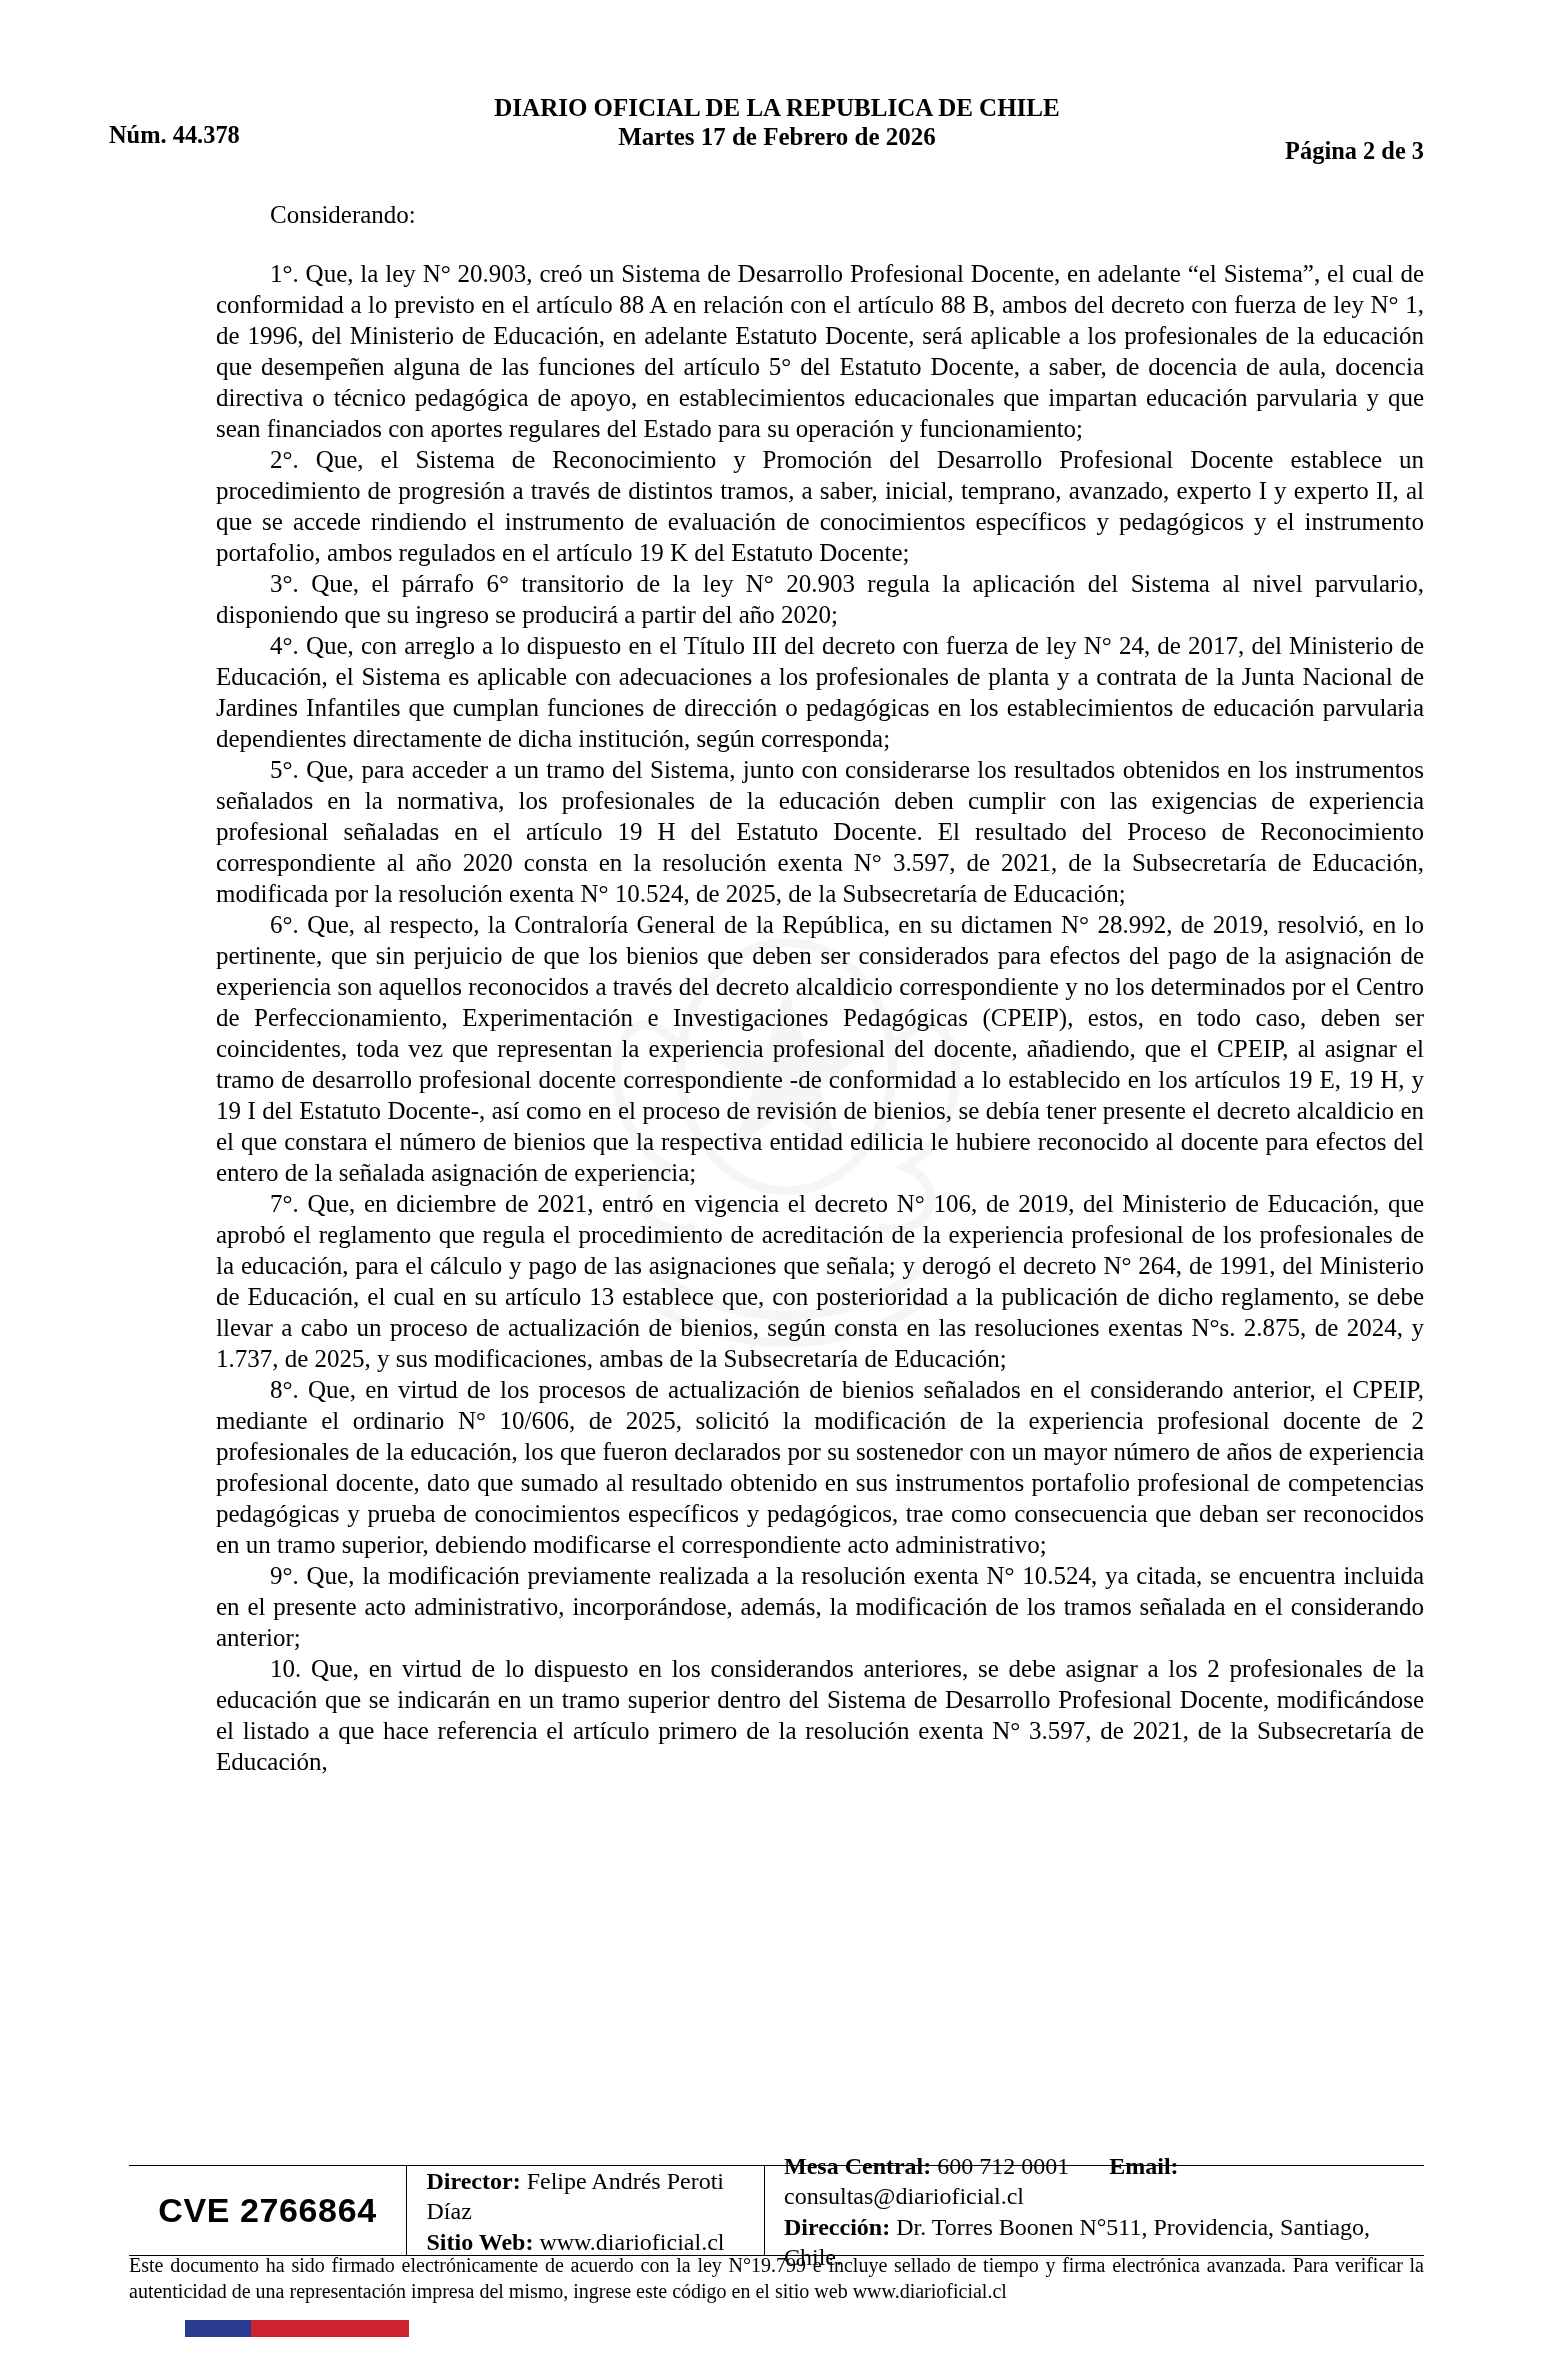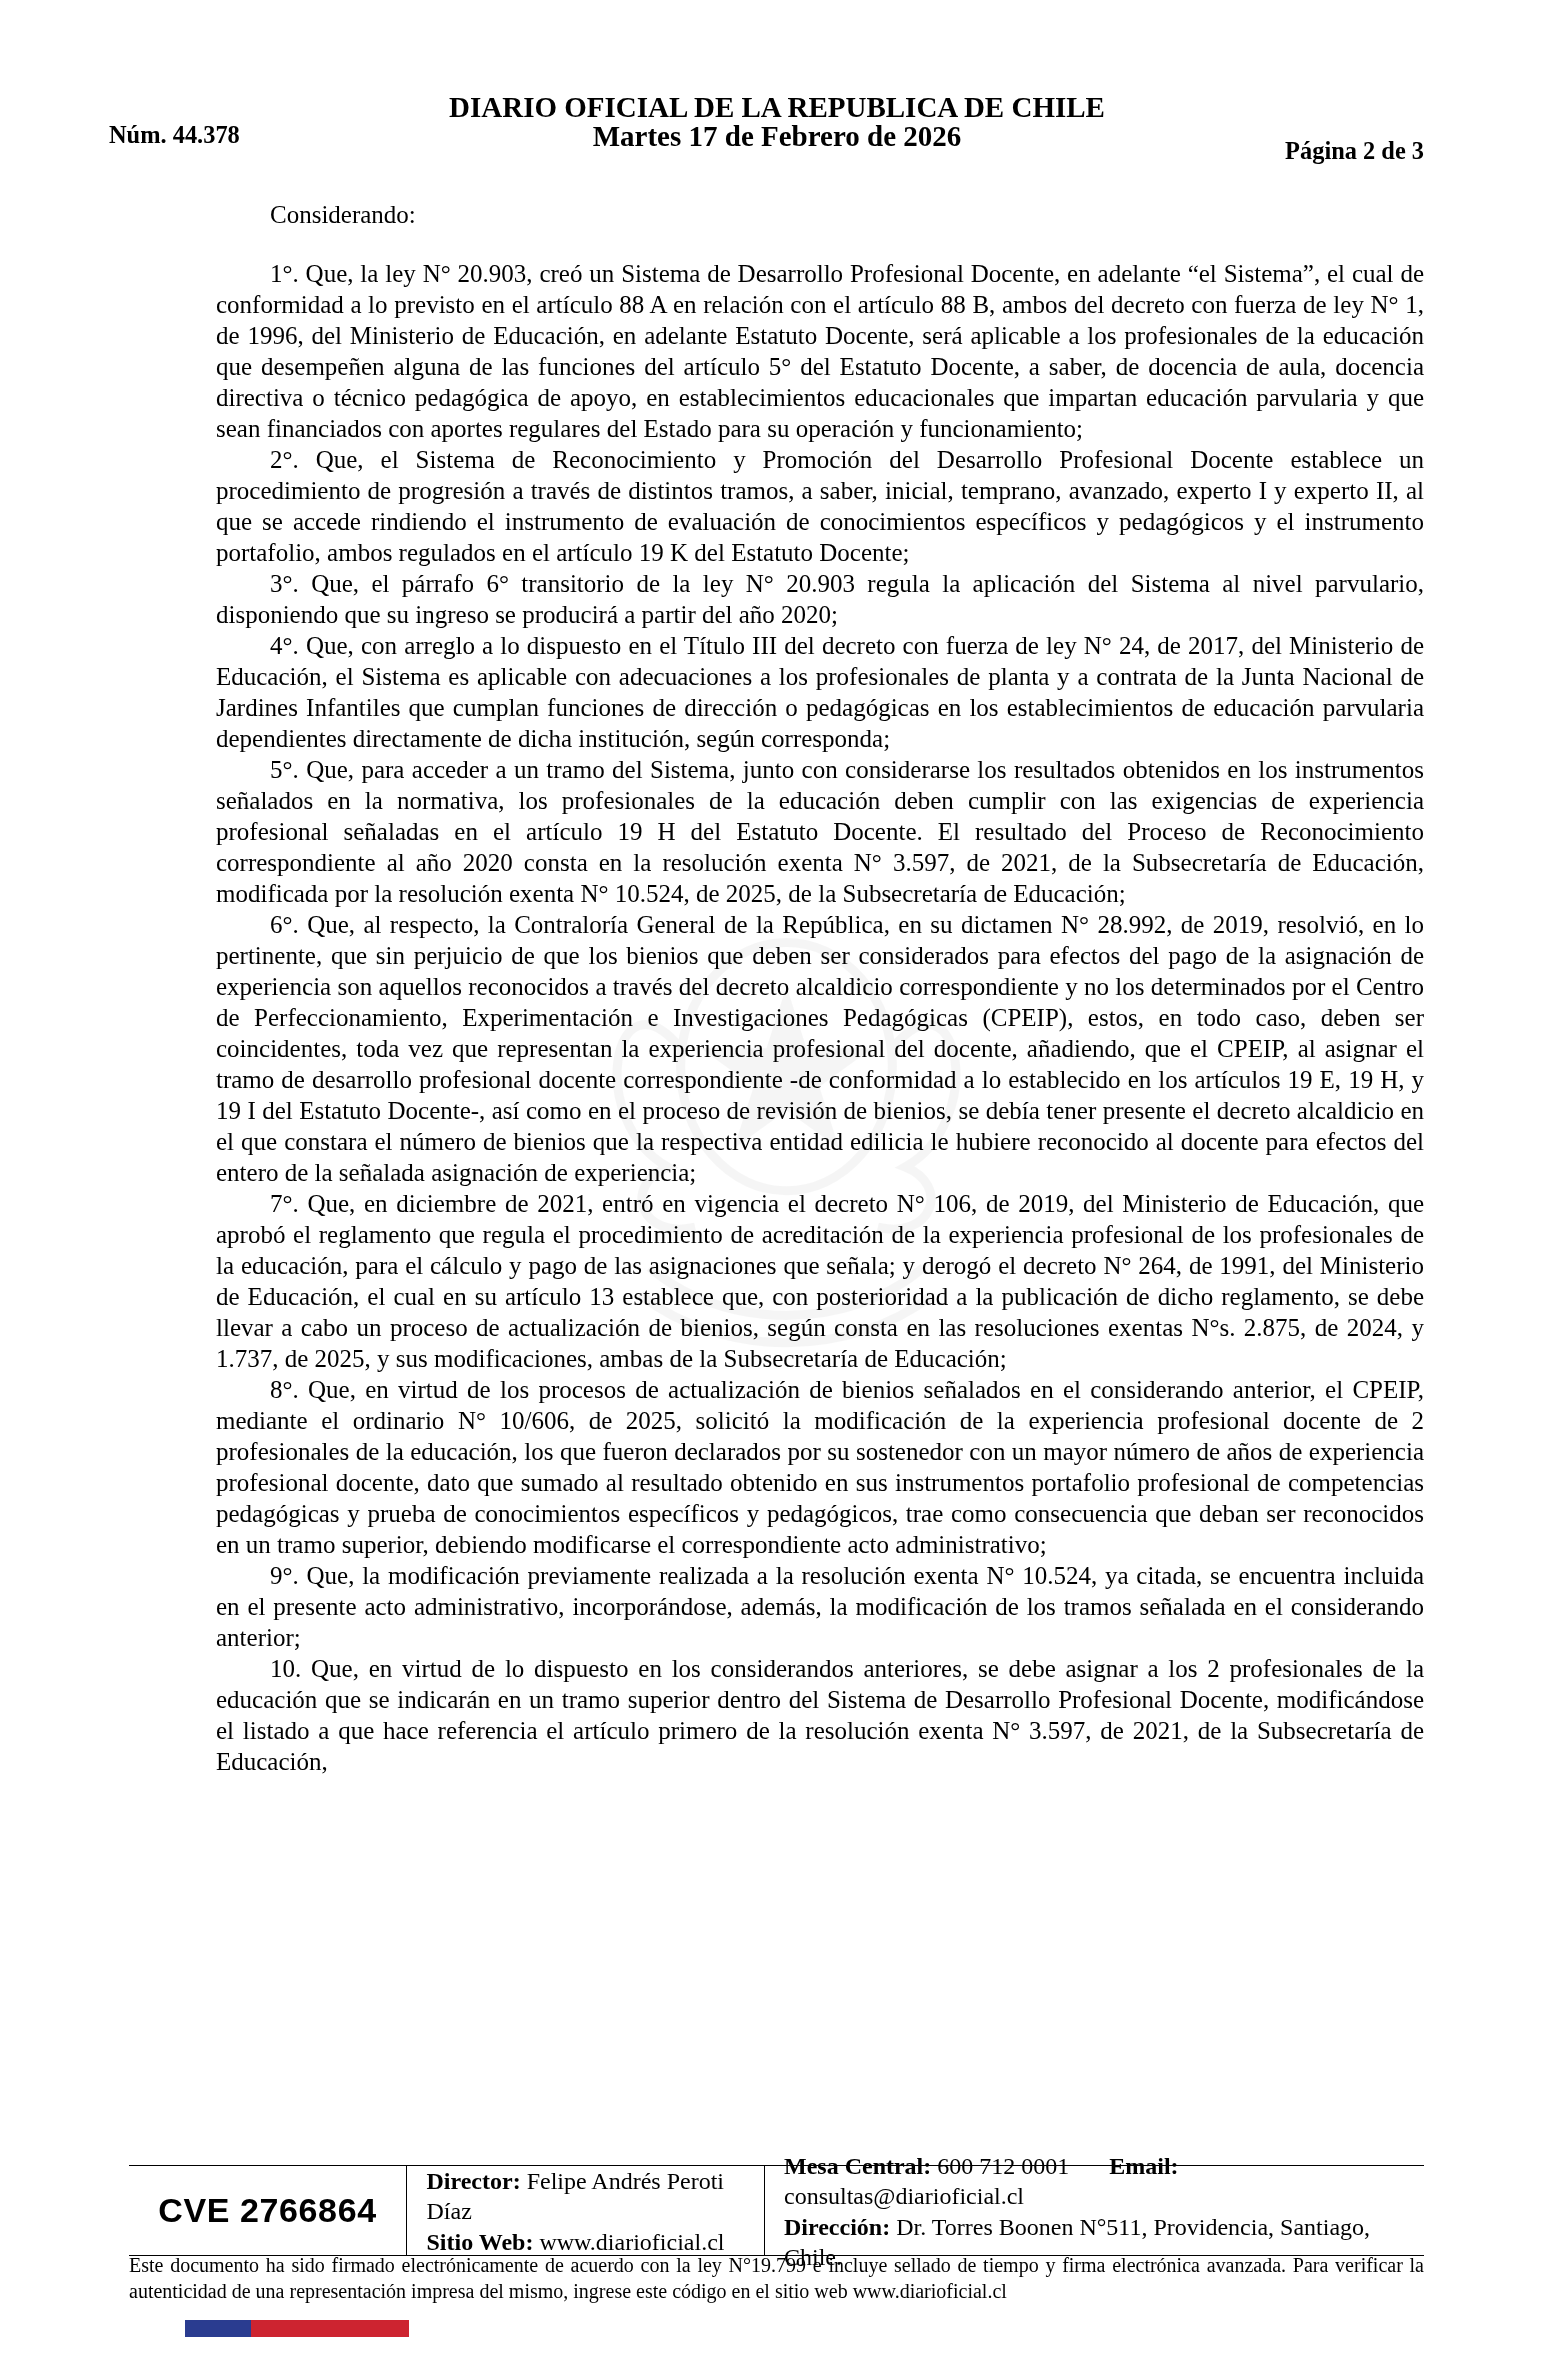--- a/index.html
+++ b/index.html
@@ -12,21 +12,21 @@
     color: #000;
     overflow: hidden;
     margin: 0 auto;
   }
   
   .hdr-center {
     position: absolute;
     top: 93px; left: 0; width: 1554px;
     text-align: center;
     font-weight: bold;
-    font-size: 29px;
+    font-size: 25px;
     line-height: 29px;
   }
   .hdr-num {
     position: absolute;
     top: 121px; left: 109px;
     font-weight: bold;
     font-size: 24.4px;
   }
   .hdr-page {
     position: absolute;

